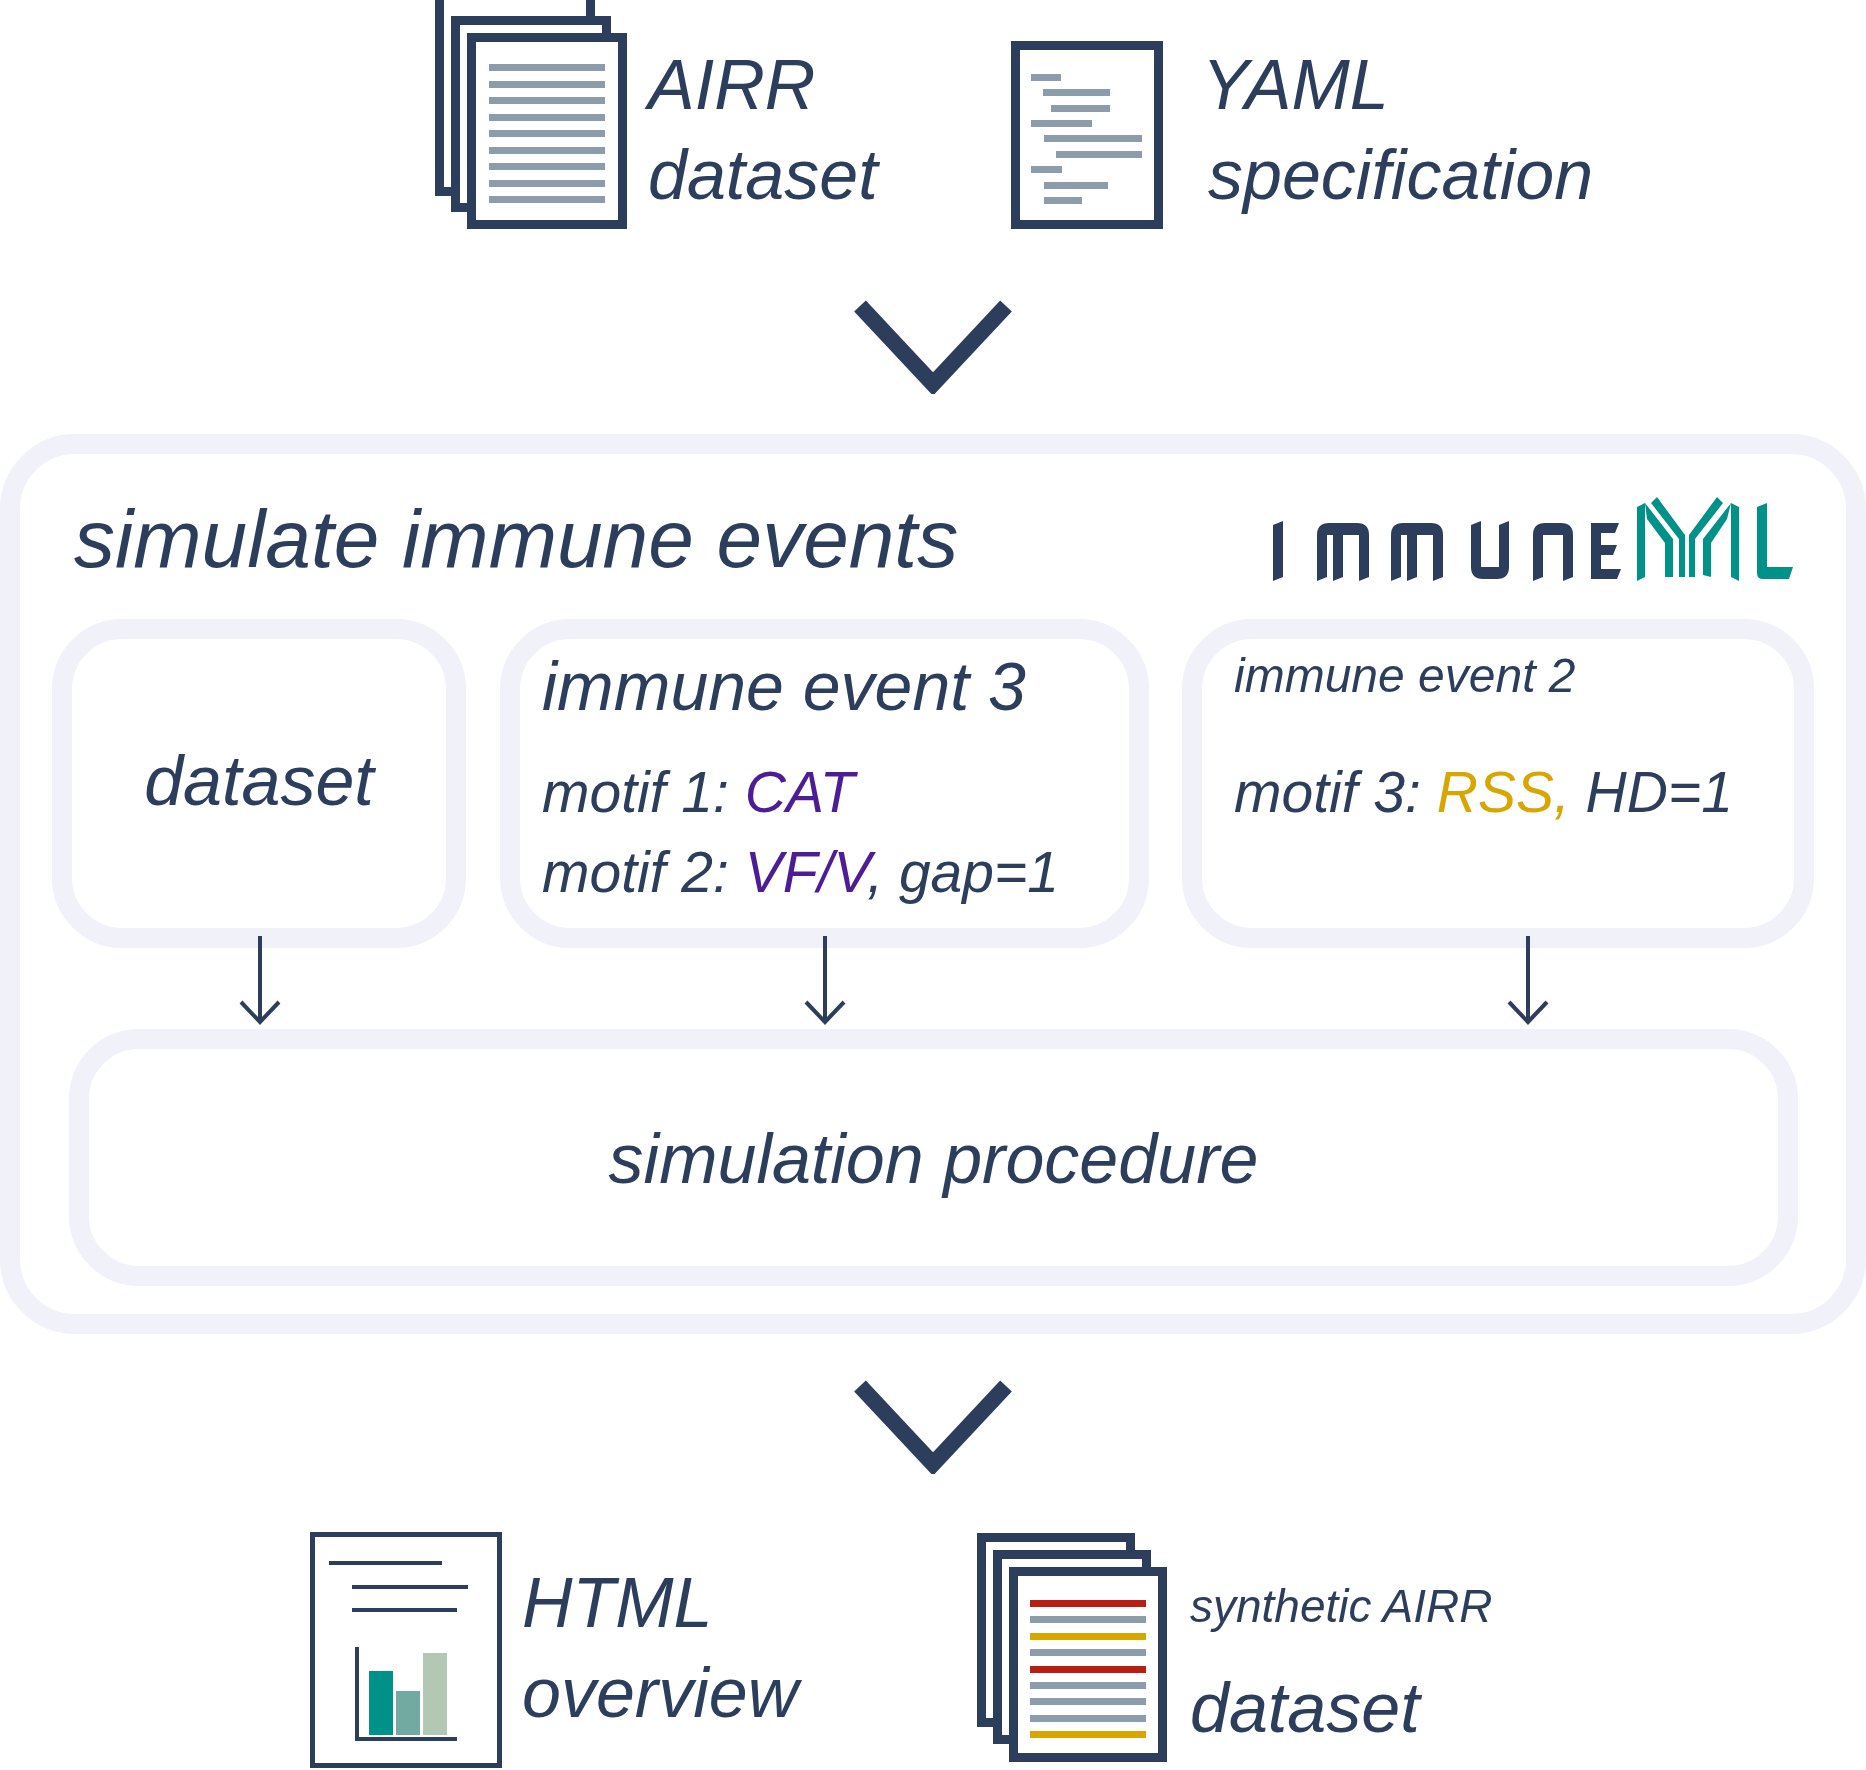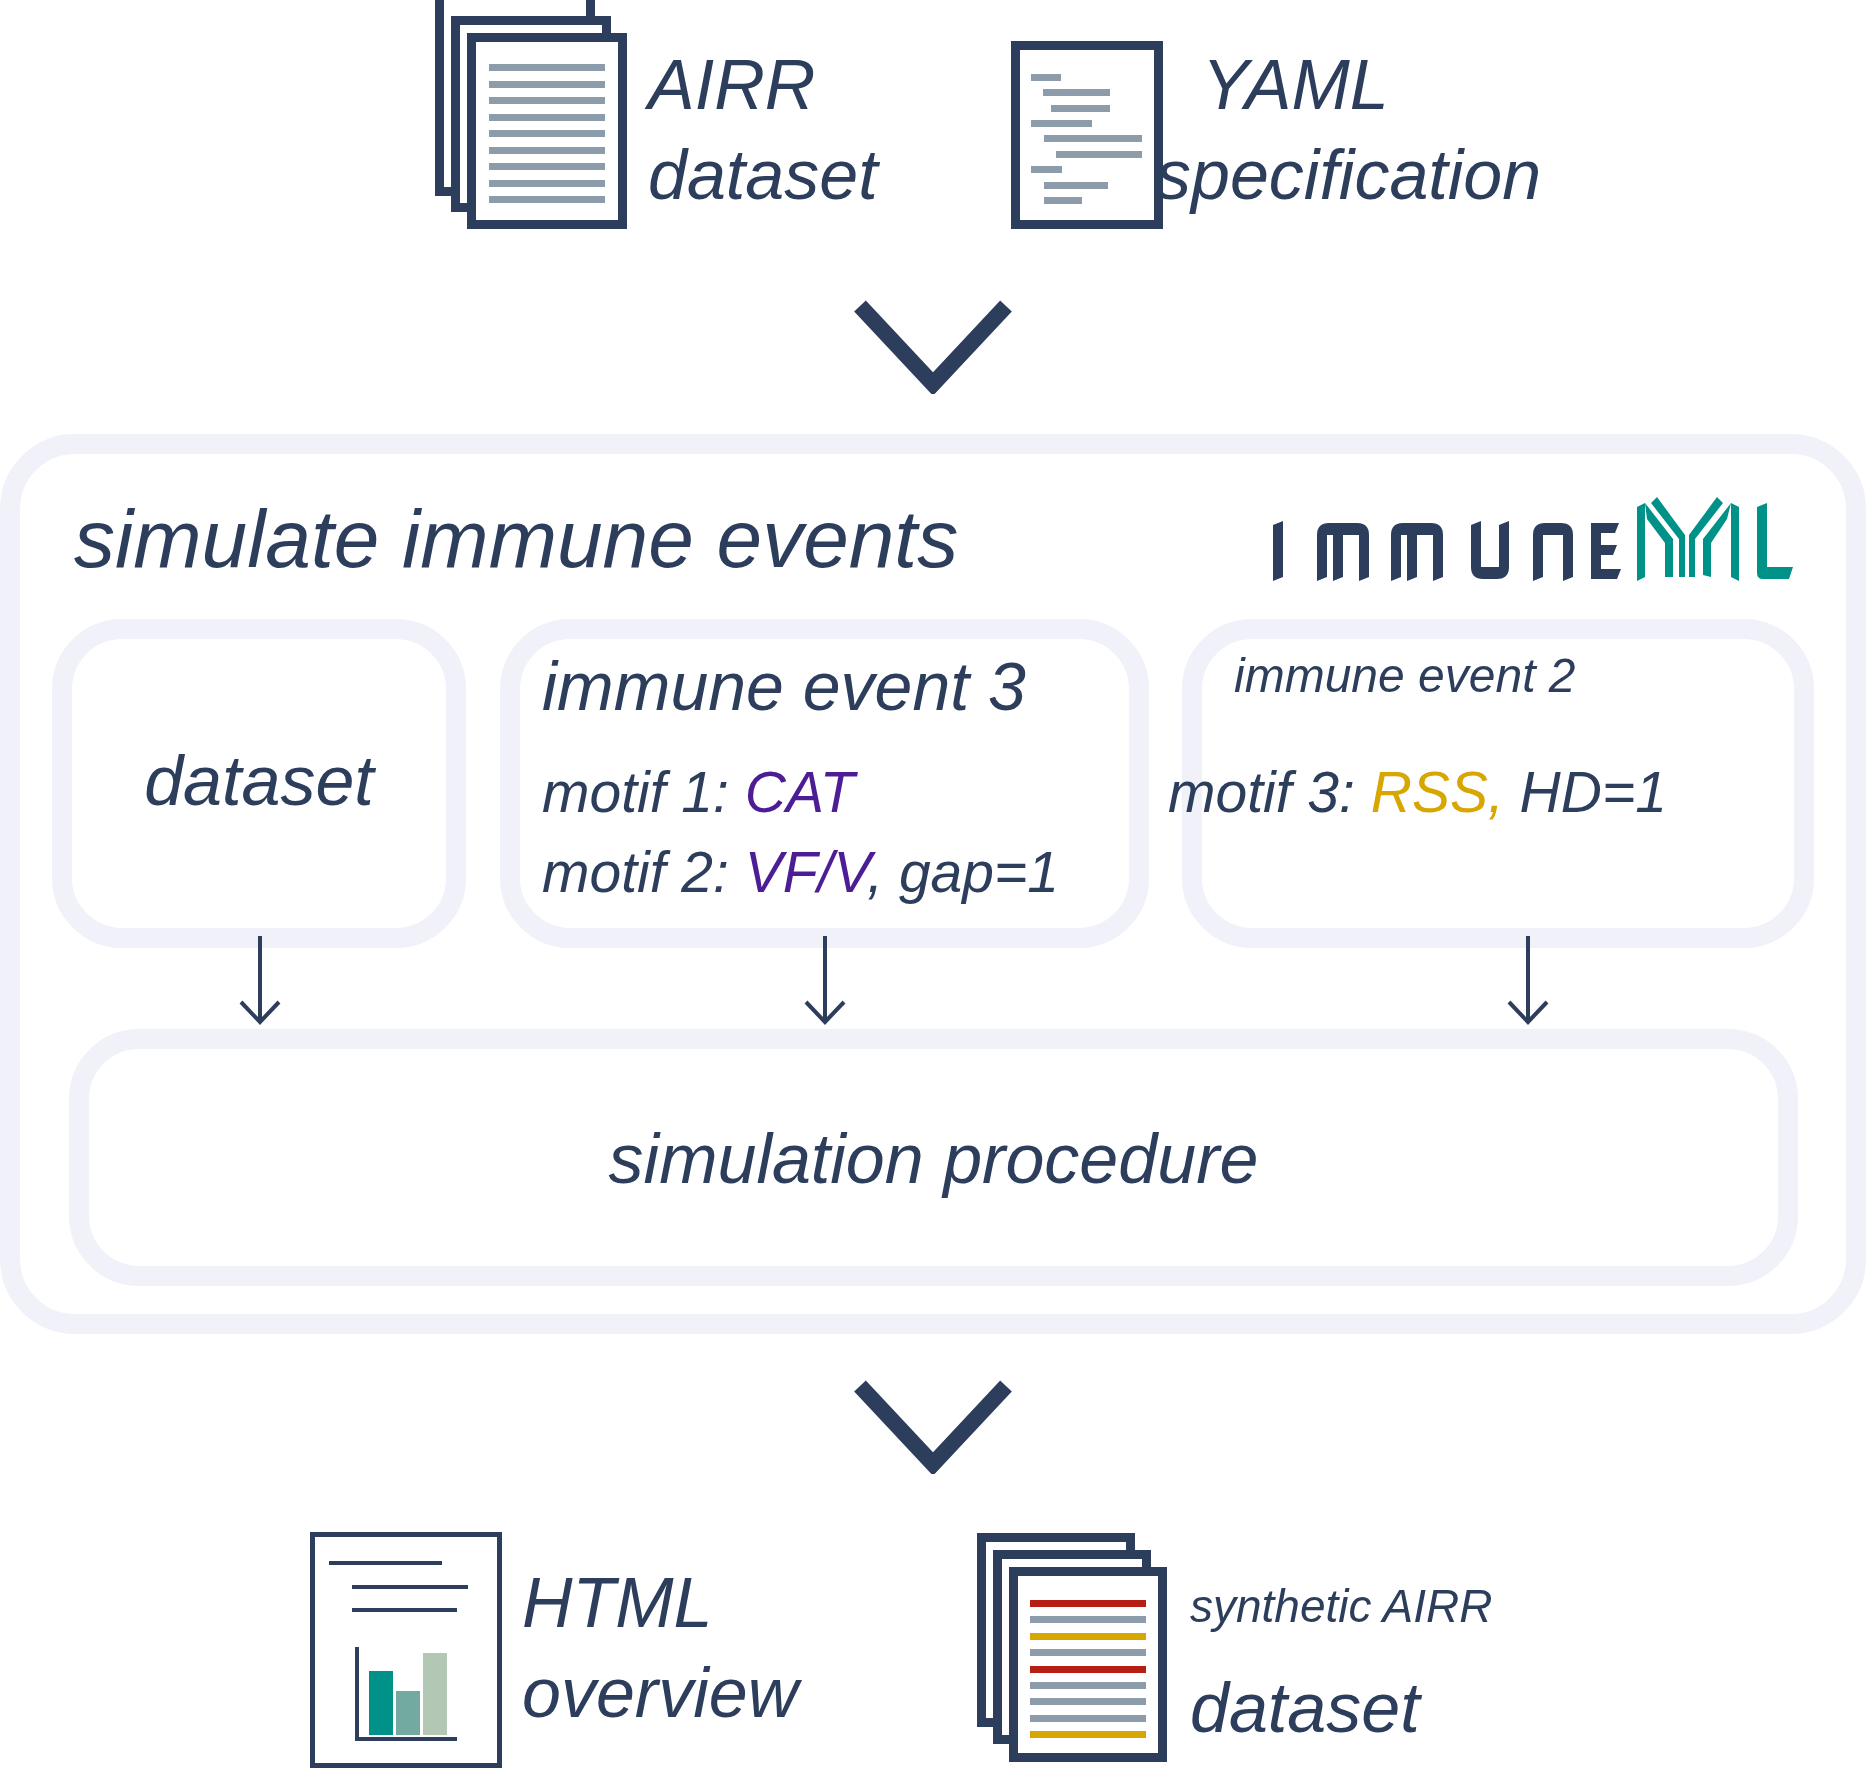--- a/index.html
+++ b/index.html
@@ -46,21 +46,21 @@
       <div class="line" style="left: 1043px; top: 89px; width: 67px; background: rgb(140, 156, 170);"></div>
       <div class="line" style="left: 1051px; top: 105px; width: 59px; background: rgb(140, 156, 170);"></div>
       <div class="line" style="left: 1031px; top: 120px; width: 61px; background: rgb(140, 156, 170);"></div>
       <div class="line" style="left: 1044px; top: 135px; width: 98px; background: rgb(140, 156, 170);"></div>
       <div class="line" style="left: 1056px; top: 151px; width: 86px; background: rgb(140, 156, 170);"></div>
       <div class="line" style="left: 1031px; top: 166px; width: 31px; background: rgb(140, 156, 170);"></div>
       <div class="line" style="left: 1044px; top: 182px; width: 64px; background: rgb(140, 156, 170);"></div>
       <div class="line" style="left: 1044px; top: 197px; width: 38px; background: rgb(140, 156, 170);"></div>
     </div>
   <div class="txt" style="left:1202px;top:50px;font-size:70px;">YAML</div>
-  <div class="txt" style="left:1156px;top:140px;font-size:70px;">specification</div>
+  <div class="txt" style="left:1208px;top:140px;font-size:70px;">specification</div>
 </div>
 
 <svg class="chev" style="left:852px;top:298px;" width="162" height="96" viewBox="0 0 162 96">
   <polyline points="8,8 81,86 154,8" fill="none" stroke="#2c3e5c" stroke-width="16"></polyline>
 </svg>
 
 <div class="box" style="left:0;top:434px;width:1866px;height:900px;border-radius:75px;"></div>
 
 <div class="txt" style="left:74px;top:498px;font-size:82px;">simulate immune events</div>
 
@@ -101,21 +101,21 @@
 <div class="txt" style="left:542px;top:652px;font-size:68px;">immune event 3</div>
 <div class="txt" style="left:542px;top:764px;font-size:57px;">
   <span>motif 1: </span><span class="red">CAT</span>
 </div>
 <div class="txt" style="left:542px;top:844px;font-size:57px;">
   <span>motif 2: </span><span class="red">VF/V</span><span>, gap=1</span>
 </div>
 
 <div class="box" style="left:1182px;top:619px;width:632px;height:329px;border-radius:70px;"></div>
 <div class="txt" style="left:1234px;top:652px;font-size:48px;">immune event 2</div>
-<div class="txt" style="left:1168px;top:764px;font-size:57px;">
+<div class="txt" style="left:1234px;top:764px;font-size:57px;">
   <span>motif 3: </span><span class="yellow">RSS,</span><span> HD=1</span>
 </div>
 
 <svg class="arrow" style="left:238px;top:936px;" width="44" height="90" viewBox="0 0 44 90">
   <line x1="22" y1="0" x2="22" y2="86" stroke="#2c3e5c" stroke-width="4"></line>
   <polyline points="3,66 22,86 41,66" fill="none" stroke="#2c3e5c" stroke-width="4"></polyline>
 </svg>
 <svg class="arrow" style="left:803px;top:936px;" width="44" height="90" viewBox="0 0 44 90">
   <line x1="22" y1="0" x2="22" y2="86" stroke="#2c3e5c" stroke-width="4"></line>
   <polyline points="3,66 22,86 41,66" fill="none" stroke="#2c3e5c" stroke-width="4"></polyline>

